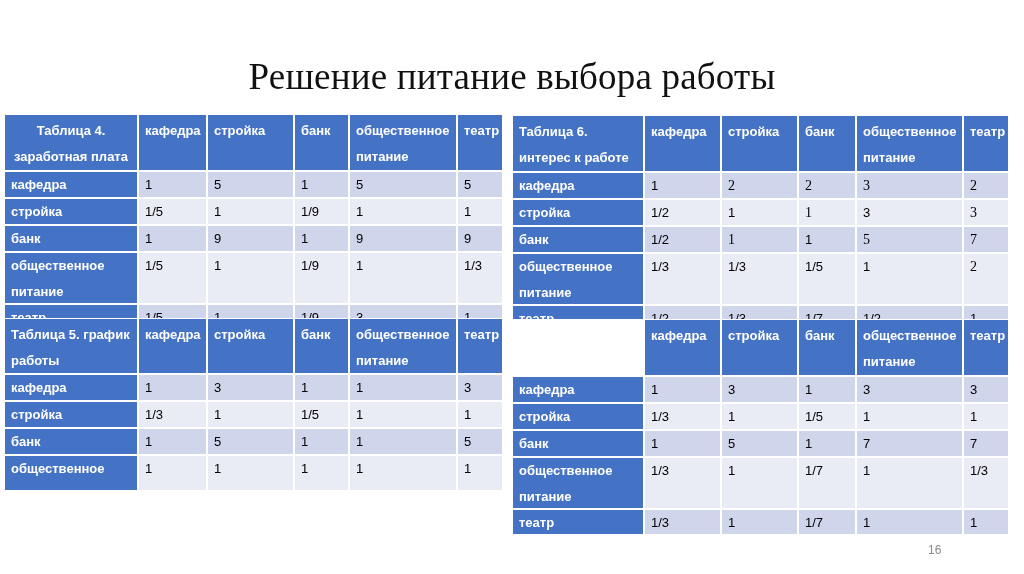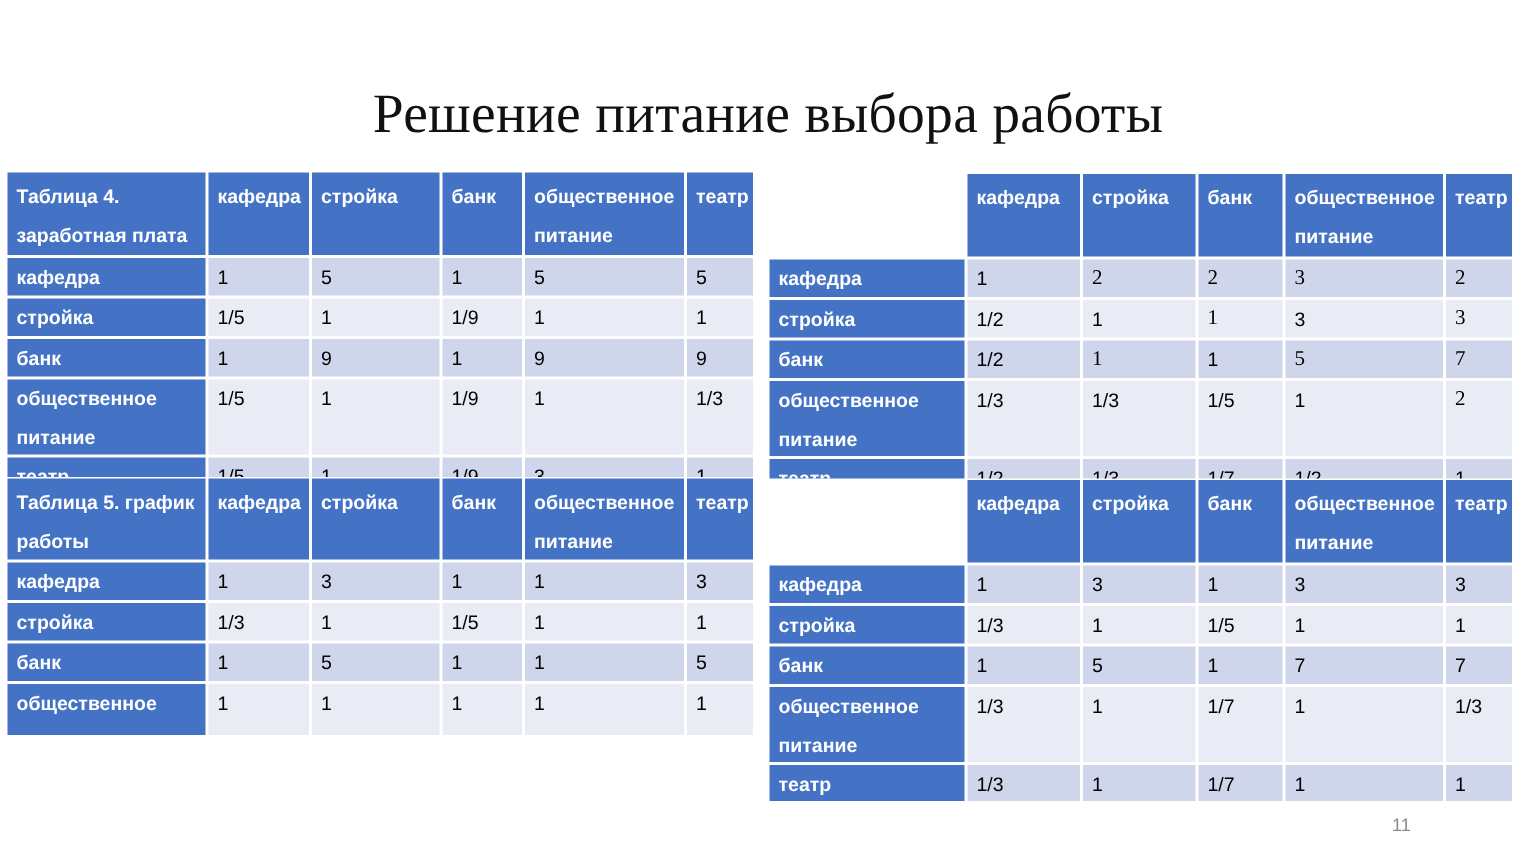--- a/index.html
+++ b/index.html
@@ -27,21 +27,21 @@
   .cell.val { padding-top: 0; }
   .serif { font-family: "Liberation Serif", serif; font-size: 14px; }
 </style>
 </head>
 <body>
 
 <div class="title">Решение питание выбора работы</div>
 
 <div id="tables-root">
     <div class="clip" style="left: 0px; top: 0px; width: 1024px; height: 318px; z-index: 1;">
-      <div class="cell hdr" style="left: 5px; top: 115px; width: 132px; height: 55px;">Таблица 4. заработная плата</div>
+      <div class="cell hdr" style="left: 5px; top: 115px; width: 132px; height: 55px; text-align: center;">Таблица 4. заработная плата</div>
       <div class="cell hdr" style="left: 139px; top: 115px; width: 67px; height: 55px;">кафедра</div>
       <div class="cell hdr" style="left: 208px; top: 115px; width: 85px; height: 55px;">стройка</div>
       <div class="cell hdr" style="left: 295px; top: 115px; width: 53px; height: 55px;">банк</div>
       <div class="cell hdr" style="left: 350px; top: 115px; width: 106px; height: 55px;">общественное питание</div>
       <div class="cell hdr" style="left: 458px; top: 115px; width: 44px; height: 55px;">театр</div>
       <div class="cell rowhead" style="left: 5px; top: 172px; width: 132px; height: 25px;">кафедра</div>
       <div class="cell val odd" style="left: 139px; top: 172px; width: 67px; height: 25px;">1</div>
       <div class="cell val odd" style="left: 208px; top: 172px; width: 85px; height: 25px;">5</div>
       <div class="cell val odd" style="left: 295px; top: 172px; width: 53px; height: 25px;">1</div>
       <div class="cell val odd" style="left: 350px; top: 172px; width: 106px; height: 25px;">5</div>
@@ -65,20 +65,21 @@
       <div class="cell val even" style="left: 350px; top: 253px; width: 106px; height: 50px;">1</div>
       <div class="cell val even" style="left: 458px; top: 253px; width: 44px; height: 50px;">1/3</div>
       <div class="cell rowhead" style="left: 5px; top: 305px; width: 132px; height: 24px;">театр</div>
       <div class="cell val odd" style="left: 139px; top: 305px; width: 67px; height: 24px;">1/5</div>
       <div class="cell val odd" style="left: 208px; top: 305px; width: 85px; height: 24px;">1</div>
       <div class="cell val odd" style="left: 295px; top: 305px; width: 53px; height: 24px;">1/9</div>
       <div class="cell val odd" style="left: 350px; top: 305px; width: 106px; height: 24px;">3</div>
       <div class="cell val odd" style="left: 458px; top: 305px; width: 44px; height: 24px;">1</div>
     </div>
     <div class="clip" style="left: 0px; top: 0px; width: 1024px; height: 319px; z-index: 1;">
+      <div class="cell hdr" style="left: 513px; top: 116px; width: 130px; height: 55px;">Таблица 6. интерес к работе</div>
       <div class="cell hdr" style="left: 645px; top: 116px; width: 75px; height: 55px;">кафедра</div>
       <div class="cell hdr" style="left: 722px; top: 116px; width: 75px; height: 55px;">стройка</div>
       <div class="cell hdr" style="left: 799px; top: 116px; width: 56px; height: 55px;">банк</div>
       <div class="cell hdr" style="left: 857px; top: 116px; width: 105px; height: 55px;">общественное питание</div>
       <div class="cell hdr" style="left: 964px; top: 116px; width: 44px; height: 55px;">театр</div>
       <div class="cell rowhead" style="left: 513px; top: 173px; width: 130px; height: 25px;">кафедра</div>
       <div class="cell val odd" style="left: 645px; top: 173px; width: 75px; height: 25px;">1</div>
       <div class="cell val odd serif" style="left: 722px; top: 173px; width: 75px; height: 25px;">2</div>
       <div class="cell val odd serif" style="left: 799px; top: 173px; width: 56px; height: 25px;">2</div>
       <div class="cell val odd serif" style="left: 857px; top: 173px; width: 105px; height: 25px;">3</div>
@@ -178,13 +179,13 @@
       <div class="cell val even" style="left: 964px; top: 458px; width: 44px; height: 50px;">1/3</div>
       <div class="cell rowhead" style="left: 513px; top: 510px; width: 130px; height: 24px;">театр</div>
       <div class="cell val odd" style="left: 645px; top: 510px; width: 75px; height: 24px;">1/3</div>
       <div class="cell val odd" style="left: 722px; top: 510px; width: 75px; height: 24px;">1</div>
       <div class="cell val odd" style="left: 799px; top: 510px; width: 56px; height: 24px;">1/7</div>
       <div class="cell val odd" style="left: 857px; top: 510px; width: 105px; height: 24px;">1</div>
       <div class="cell val odd" style="left: 964px; top: 510px; width: 44px; height: 24px;">1</div>
     </div>
   </div>
 
-<div class="page-num">11</div>
+<div class="page-num">16</div>
 
 </body></html>

